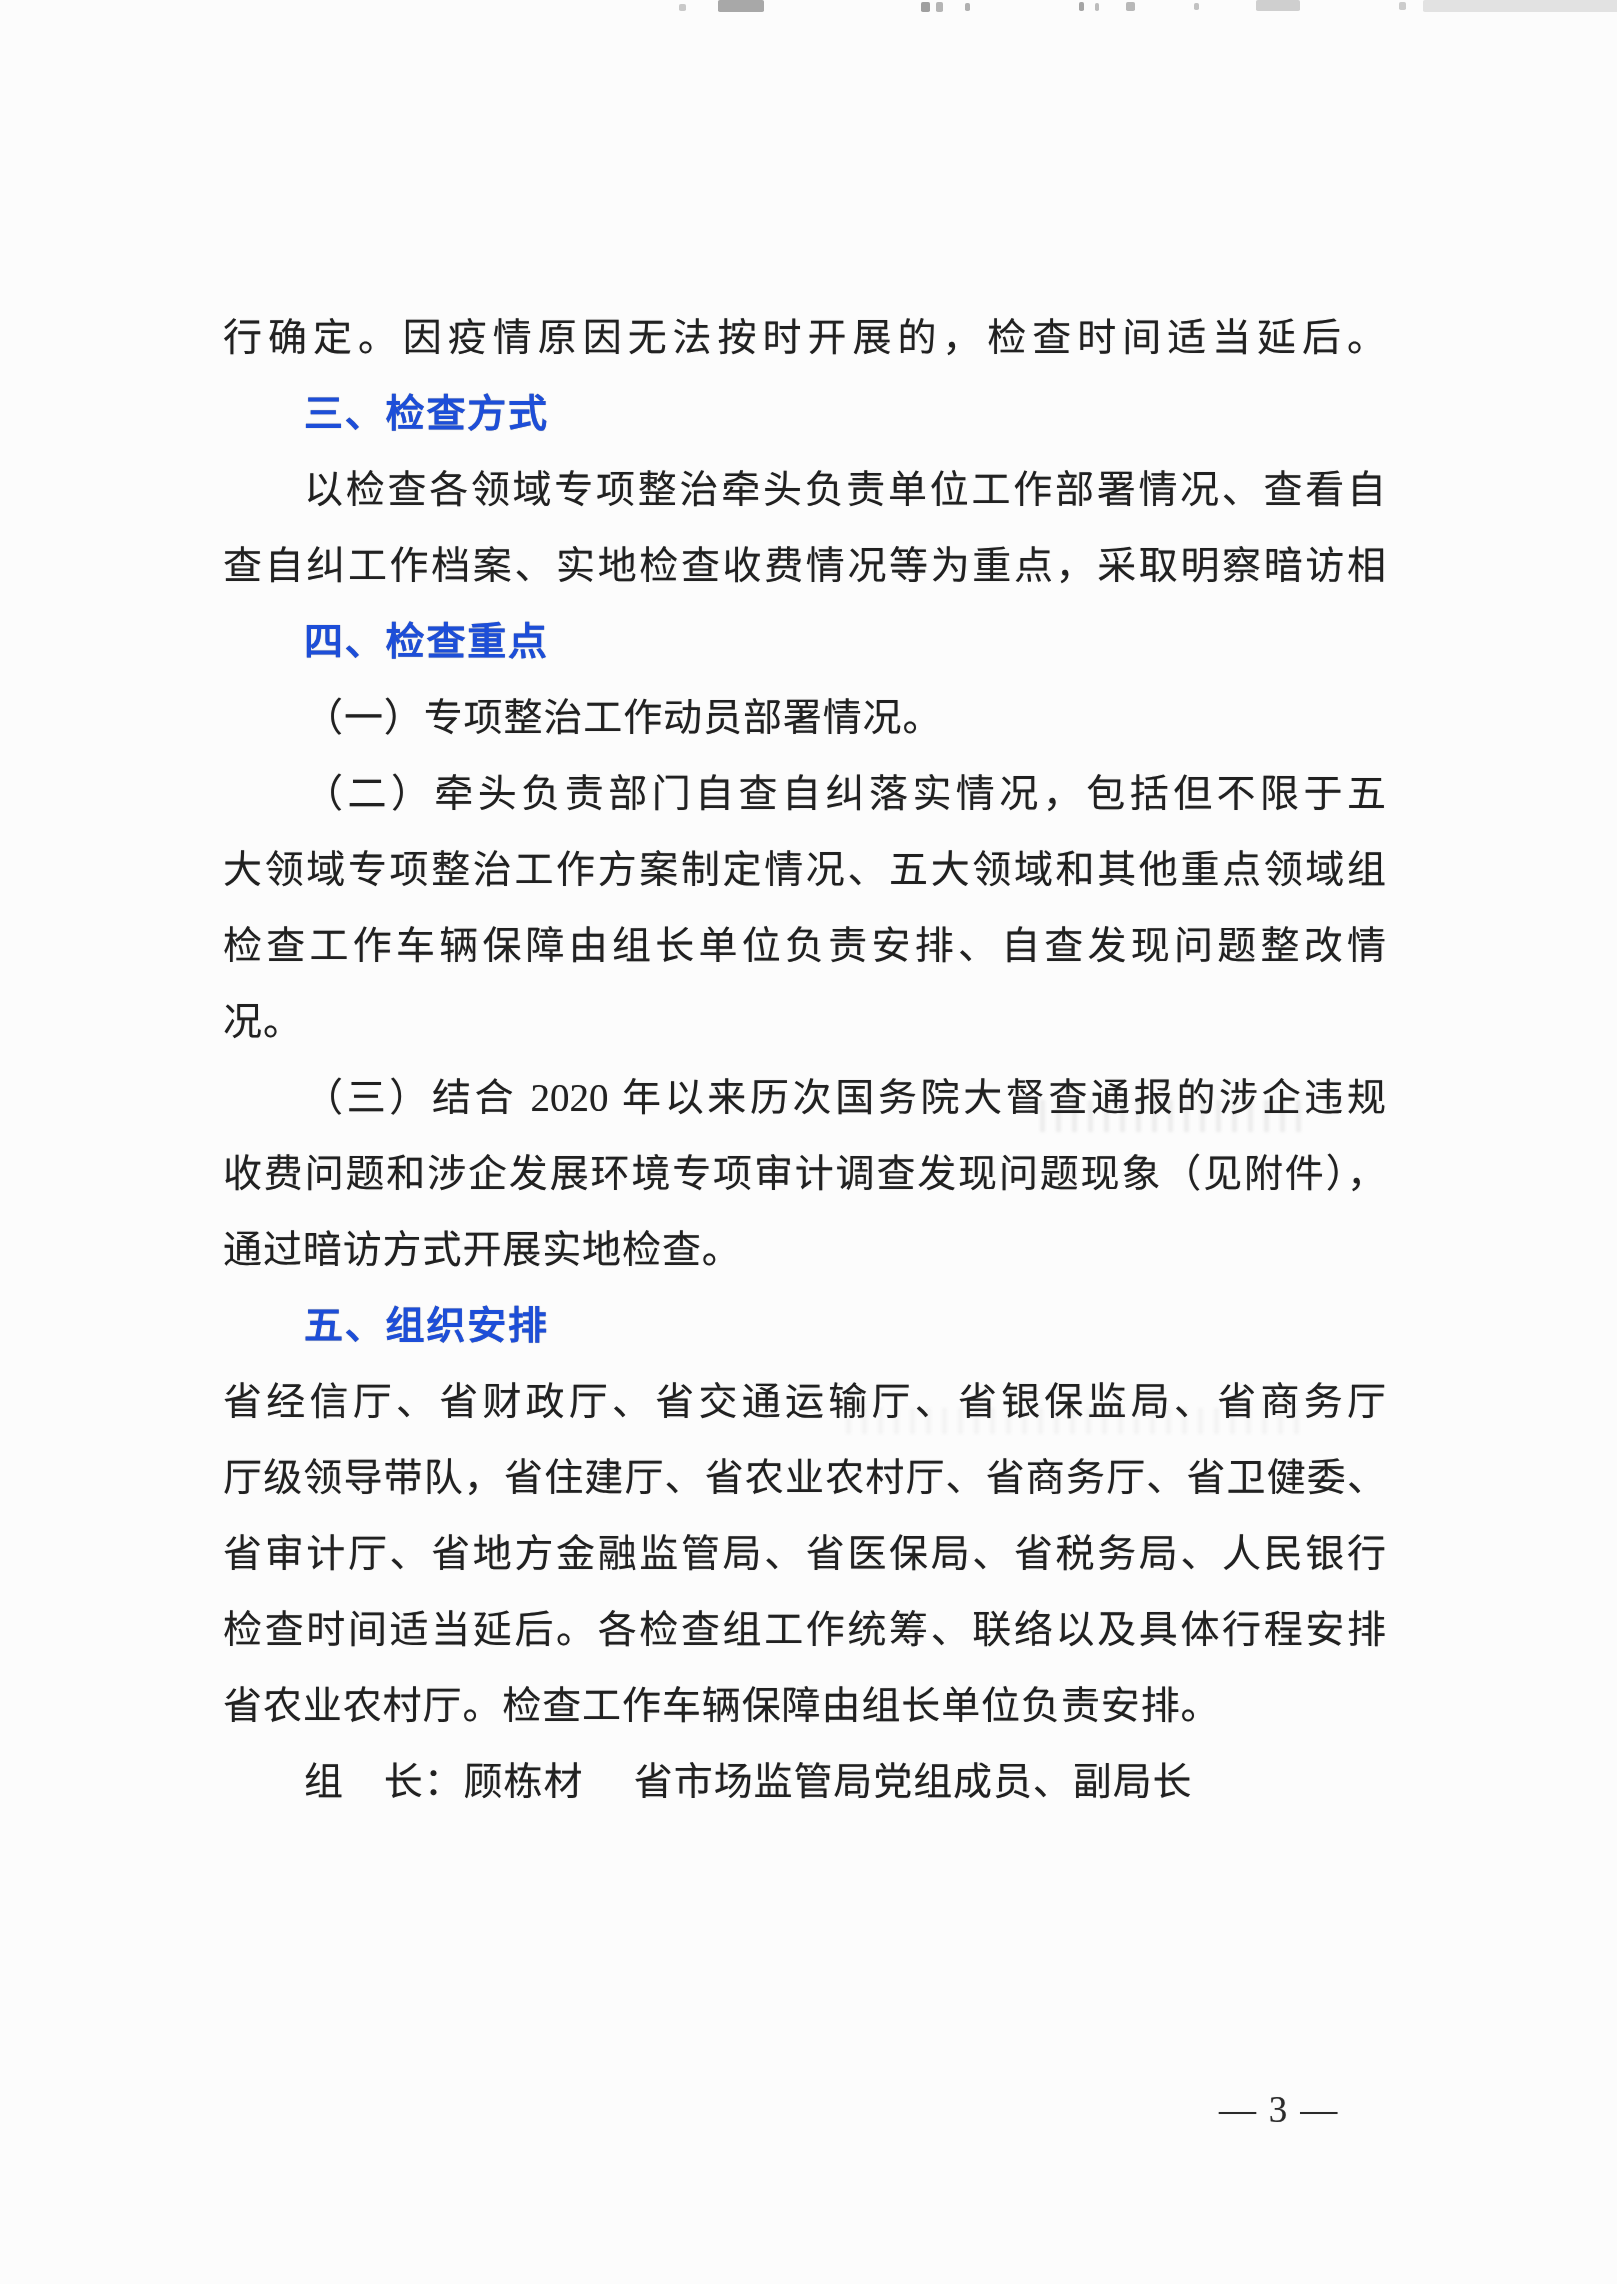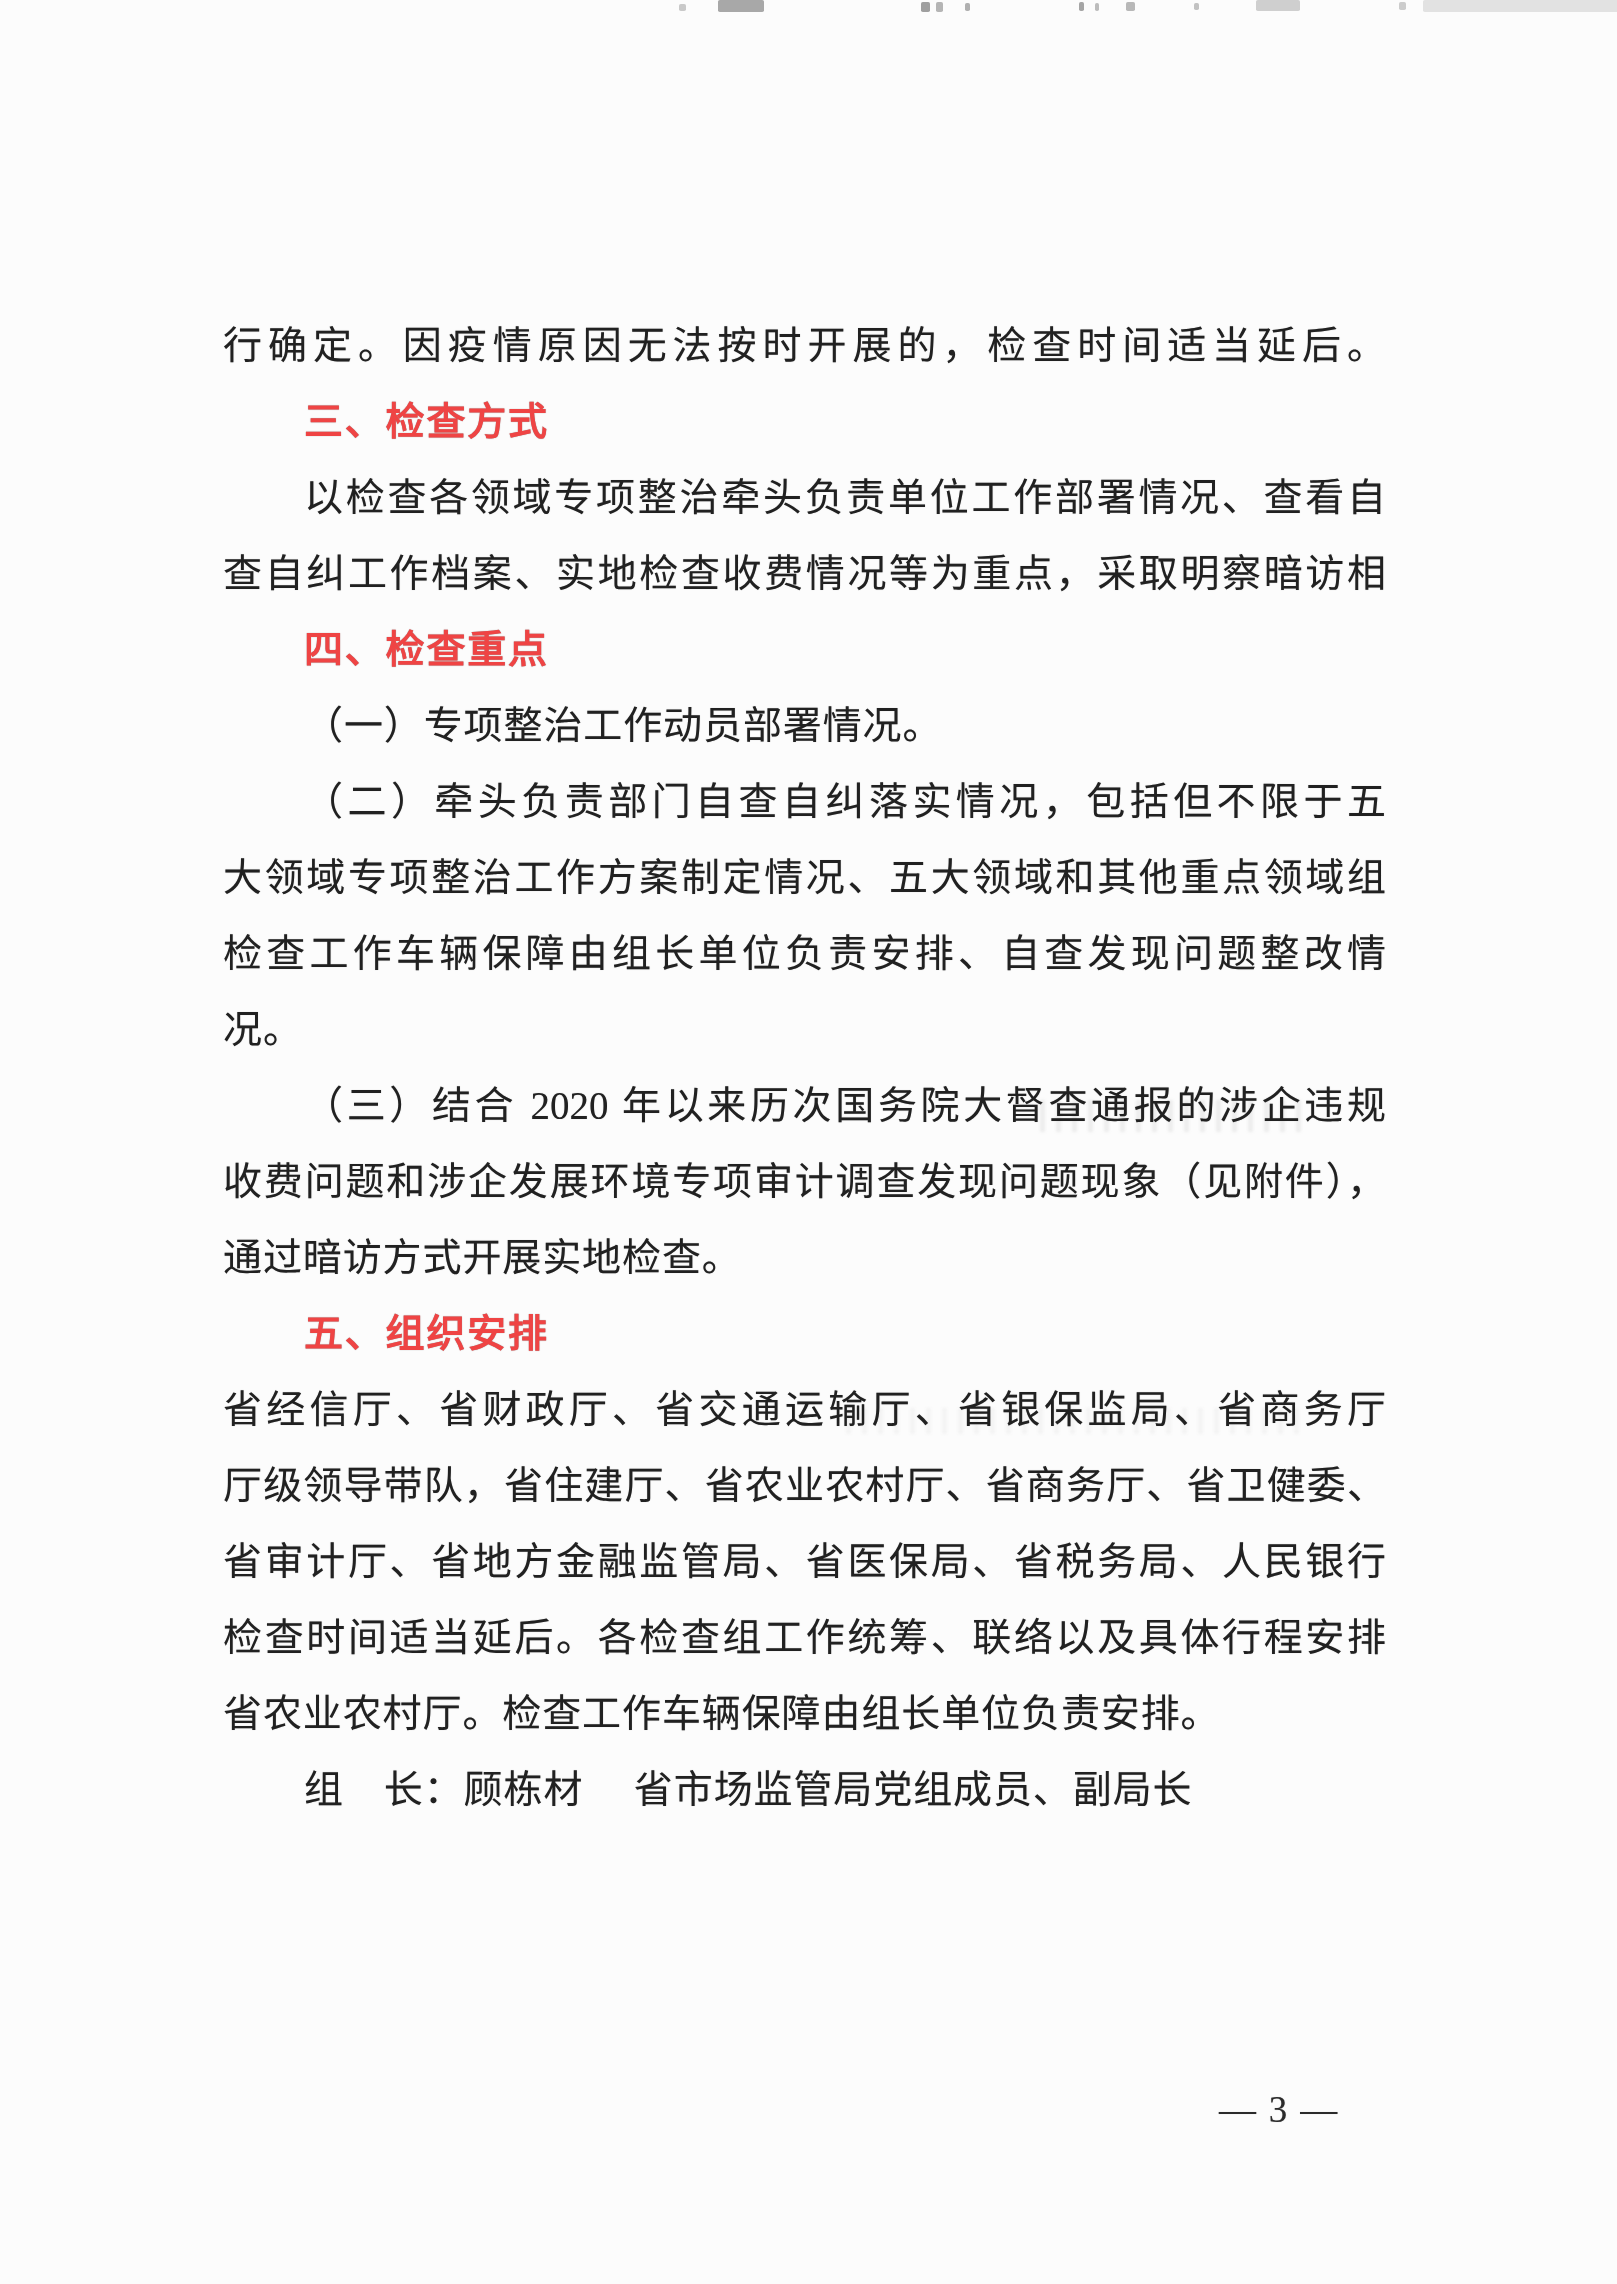--- a/index.html
+++ b/index.html
@@ -25,21 +25,21 @@
     filter: blur(1.8px);
     background: repeating-linear-gradient(
       90deg,
       rgba(150,150,150,0.28) 0 5.3px,
       rgba(255,255,255,0) 5.3px 16px
     );
   }
   .doc-body {
     position: absolute;
     left: 223px;
-    top: 308px;
+    top: 300px;
     width: 1163px;
   }
   .tline {
     font-family: "Liberation Serif", "DejaVu Serif", serif;
     font-size: 39px;
     line-height: 76px;
     height: 76px;
     color: #212121;
     letter-spacing: 0.9px;
     overflow: hidden;
@@ -49,21 +49,21 @@
     letter-spacing: 0;
     text-align: justify;
     text-align-last: justify;
   }
   .tline.indent {
     text-indent: 81px;
   }
   .tline.heading {
     font-family: "Liberation Sans", "DejaVu Sans", sans-serif;
     font-weight: 700;
-    color: #ef4444;
+    color: #1d4ed8;
     letter-spacing: 1.8px;
     text-shadow: 0 0 0.9px rgba(20,20,20,0.5);
   }
   .page-footer {
     position: absolute;
     top: 2087px;
     left: 0;
     width: 1339px;
     text-align: right;
     font-family: "Liberation Serif", "DejaVu Serif", serif;

